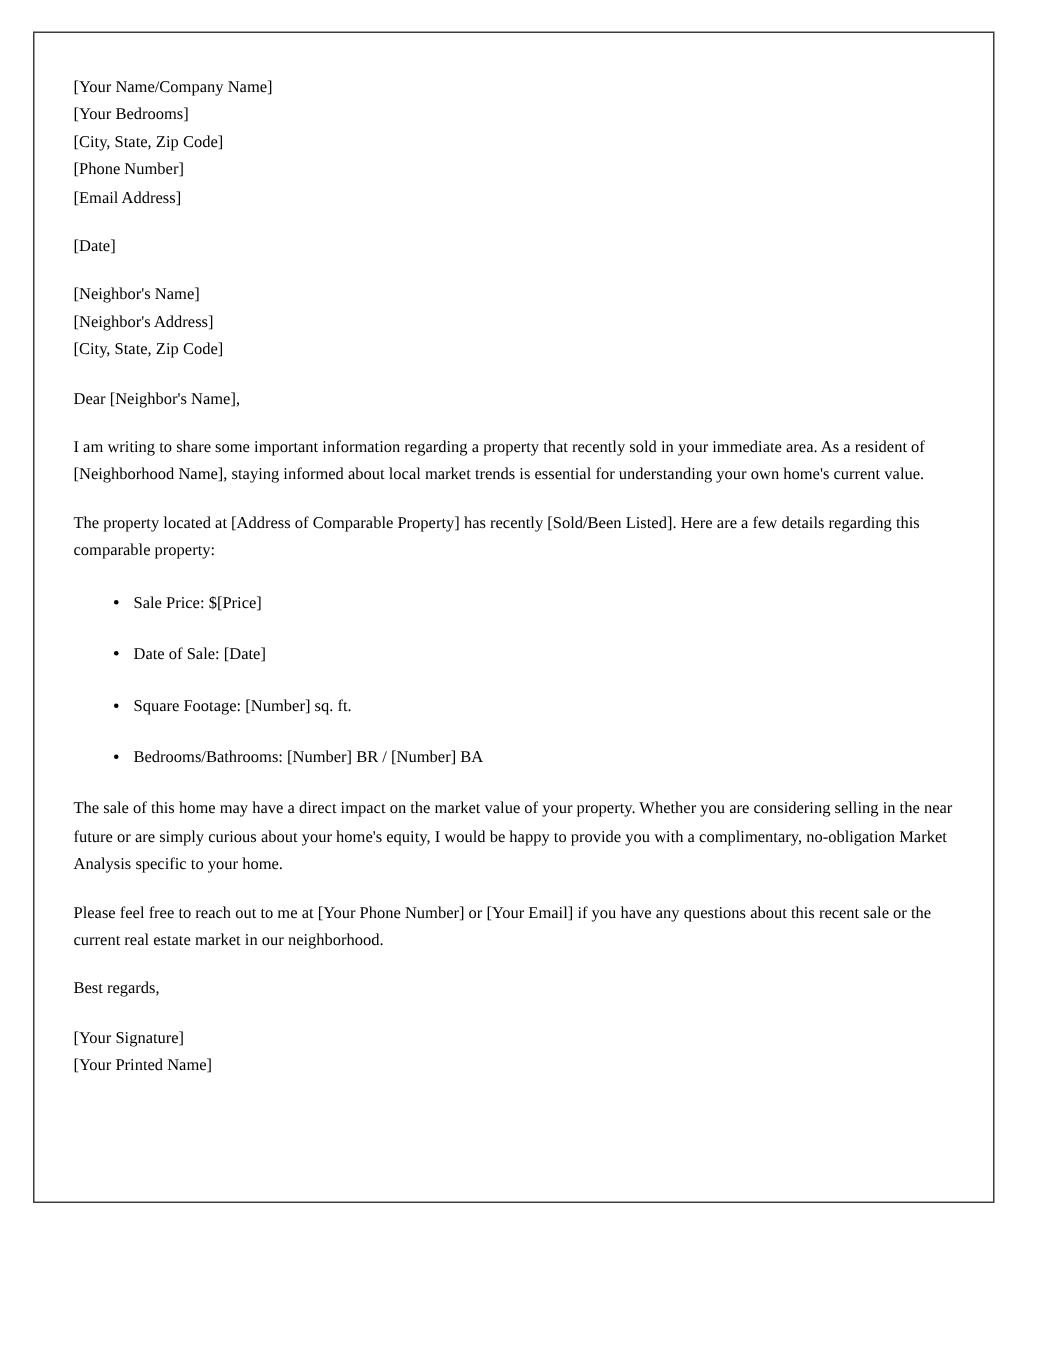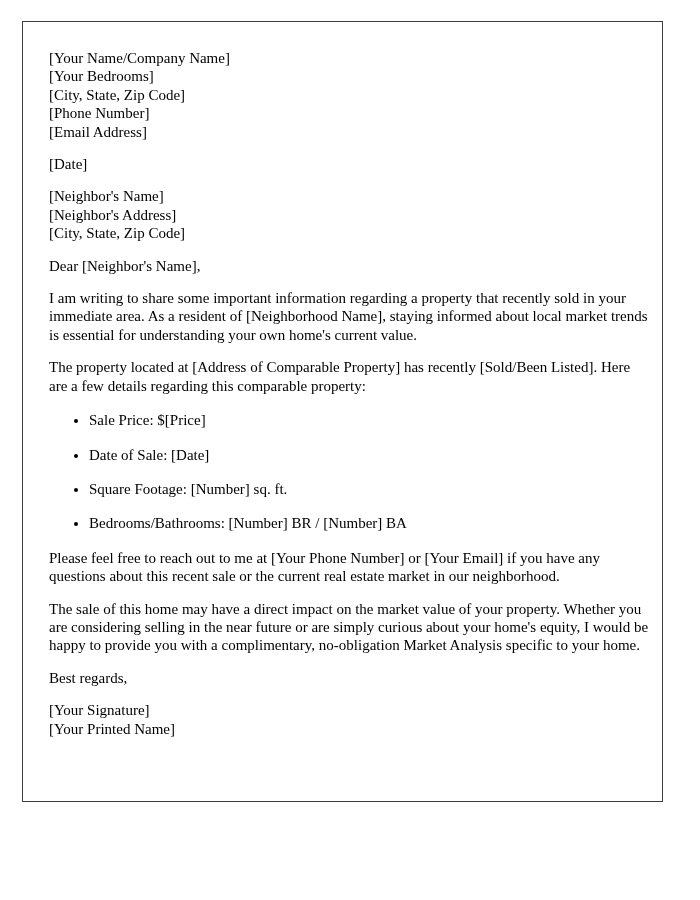--- a/index.html
+++ b/index.html
@@ -19,21 +19,21 @@
   }
   .letter-frame {
     position: absolute;
     left: 22px;
     top: 21px;
     width: 641px;
     height: 781px;
     border: 1px solid var(--border-color, #3d3d3d);
     background: var(--background, #ffffff);
     padding: 27px 13px 16px 26px;
-    font-size: 15px;
+    font-size: 11px;
     line-height: 18.4px;
   }
   .letter-frame p { margin: 14px 0; }
   .letter-frame > p:first-child { margin-top: 0; }
   .letter-frame ul {
     margin: 10px 0 14px 0;
     padding-left: 40px;
     list-style-type: disc;
   }
   .letter-frame li { margin: 16px 0; }
@@ -58,22 +58,22 @@
 
     <p><span>The property located at </span><strong>[Address of Comparable Property]</strong><span> has recently [Sold/Been Listed]. Here are a few details regarding this comparable property:</span></p>
 
     <ul>
       <li><strong>Sale Price:</strong><span> $[Price]</span></li>
       <li><strong>Date of Sale:</strong><span> [Date]</span></li>
       <li><strong>Square Footage:</strong><span> [Number] sq. ft.</span></li>
       <li><strong>Bedrooms/Bathrooms:</strong><span> [Number] BR / [Number] BA</span></li>
     </ul>
 
+    <p>The sale of this home may have a direct impact on the market value of your property. Whether you are considering selling in the near future or are simply curious about your home's equity, I would be happy to provide you with a complimentary, no-obligation Market Analysis specific to your home.</p>
+
     <p>Please feel free to reach out to me at [Your Phone Number] or [Your Email] if you have any questions about this recent sale or the current real estate market in our neighborhood.</p>
-
-    <p>The sale of this home may have a direct impact on the market value of your property. Whether you are considering selling in the near future or are simply curious about your home's equity, I would be happy to provide you with a complimentary, no-obligation Market Analysis specific to your home.</p>
 
     <p>Best regards,</p>
 
     <p><span>[Your Signature]</span><br><span>[Your Printed Name]</span><br></p>
 
   </div>
 </div>
 
 </body></html>

